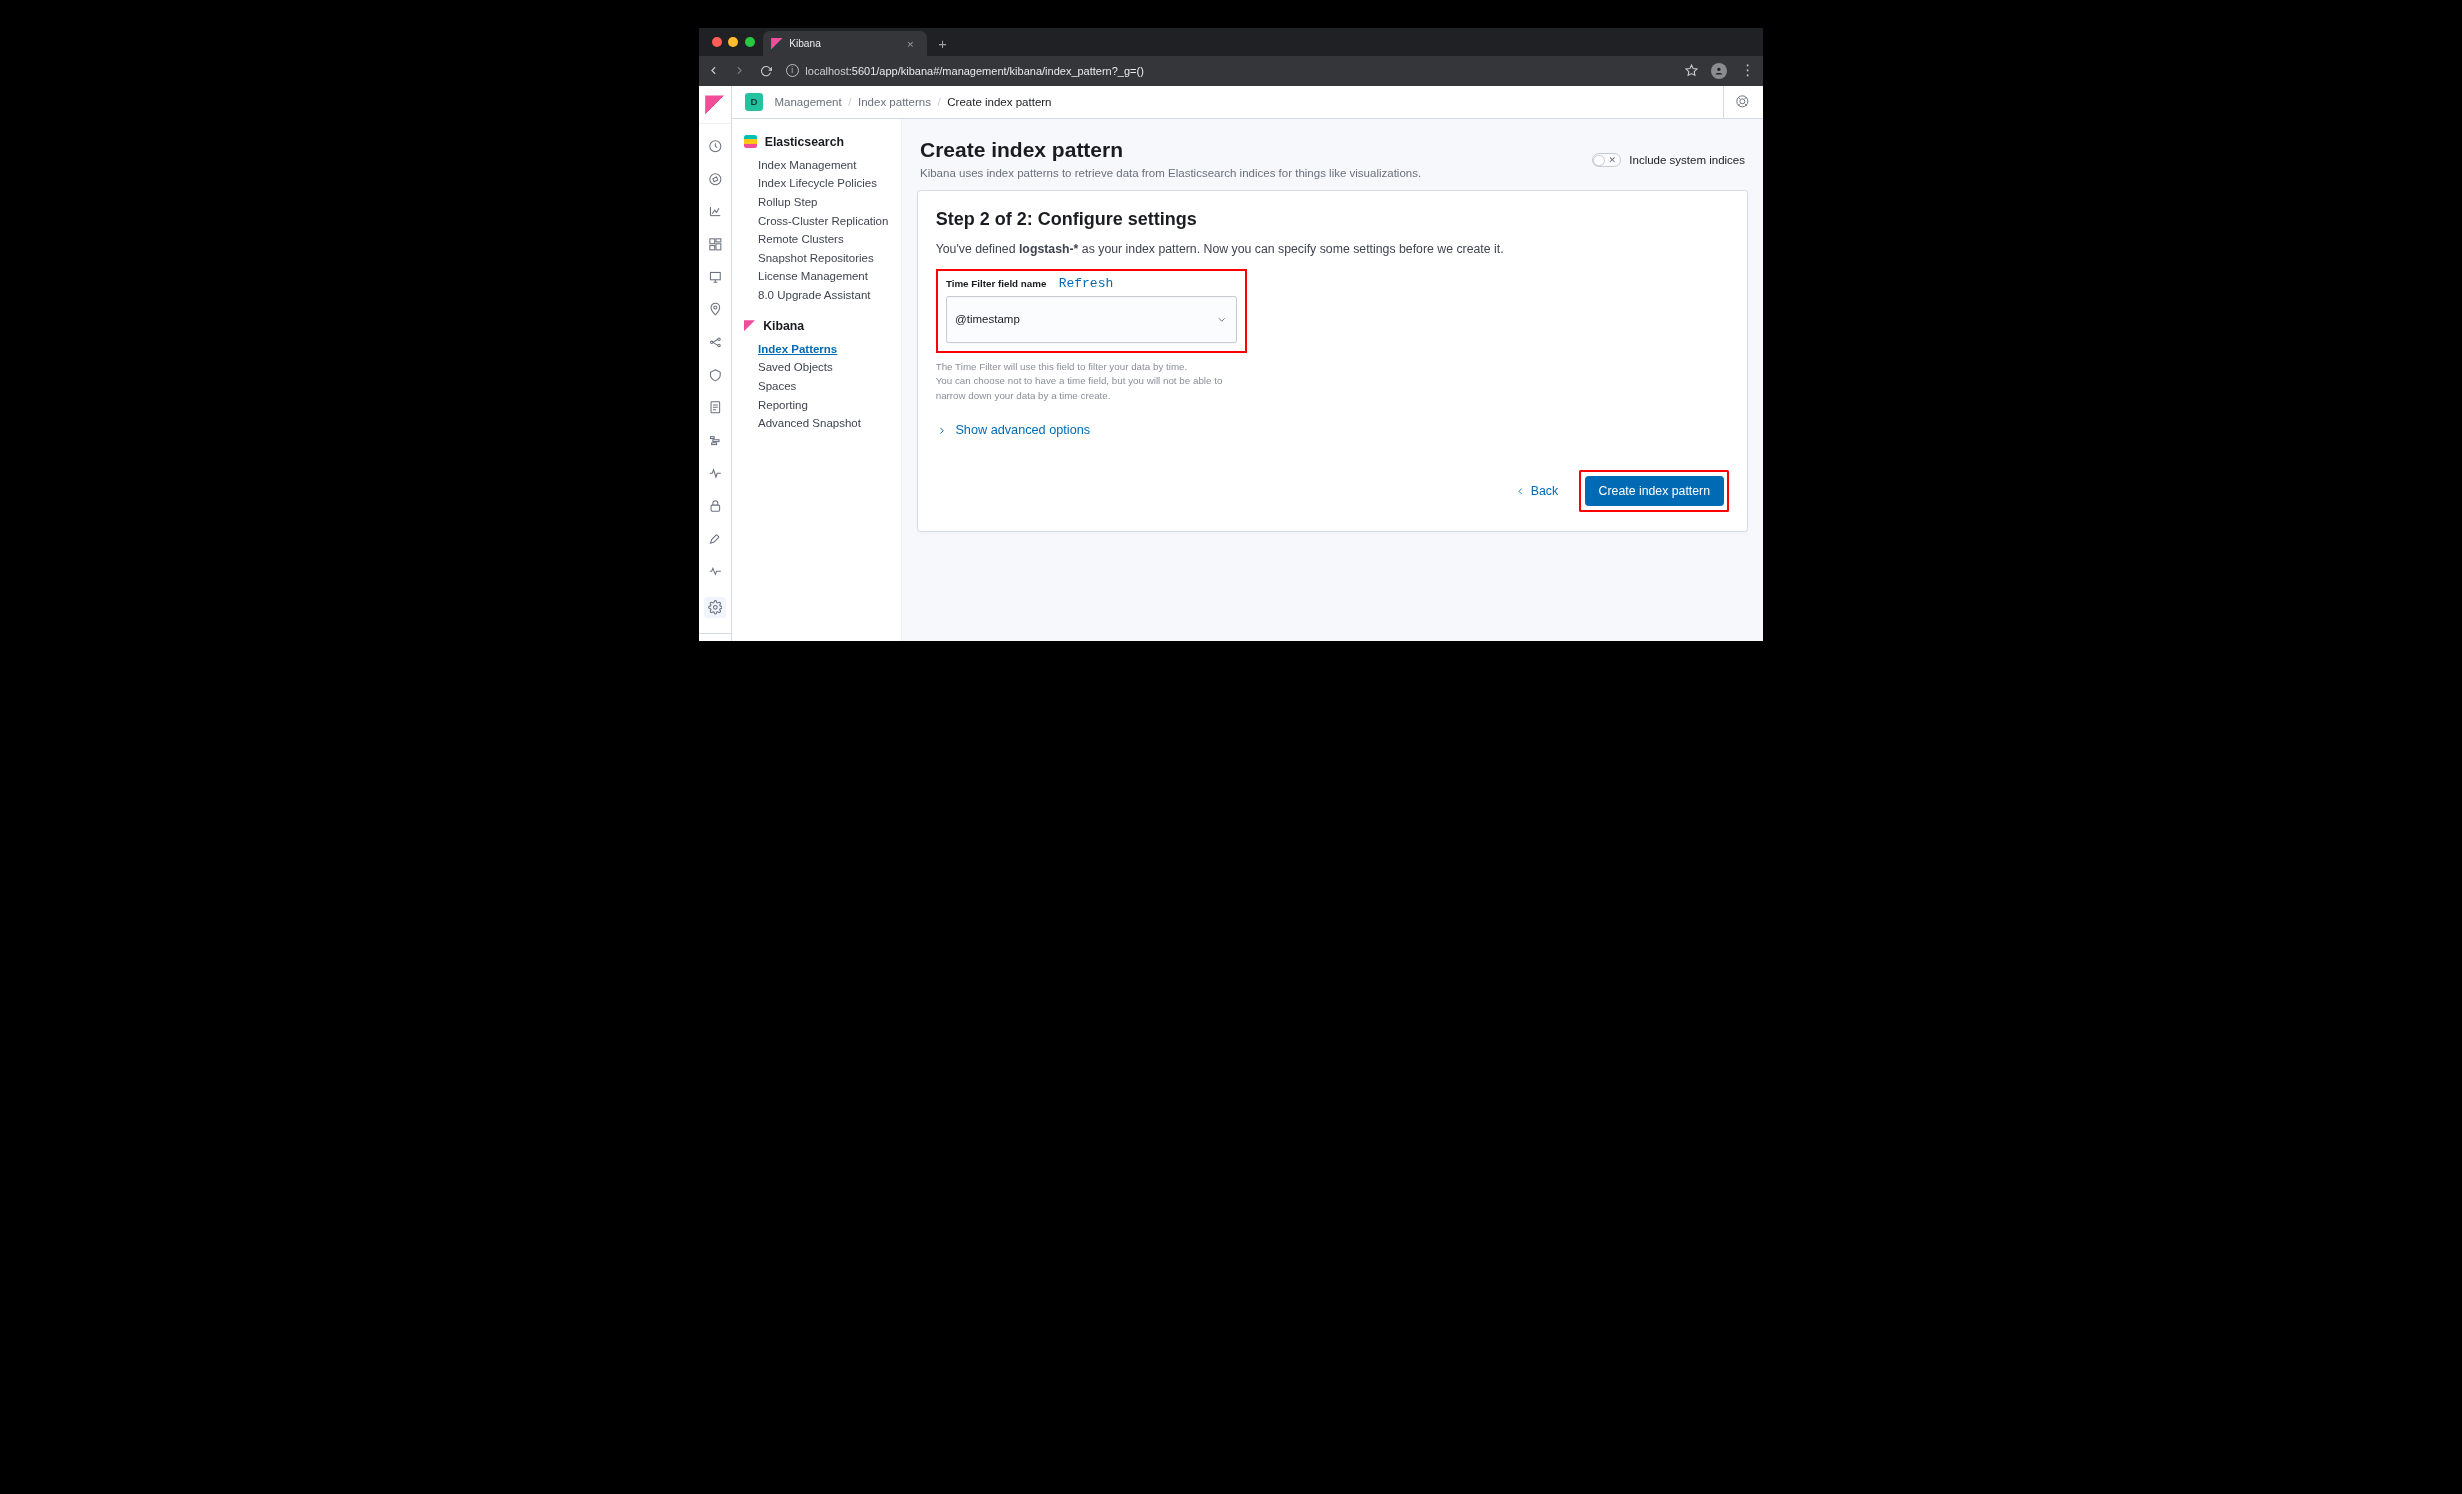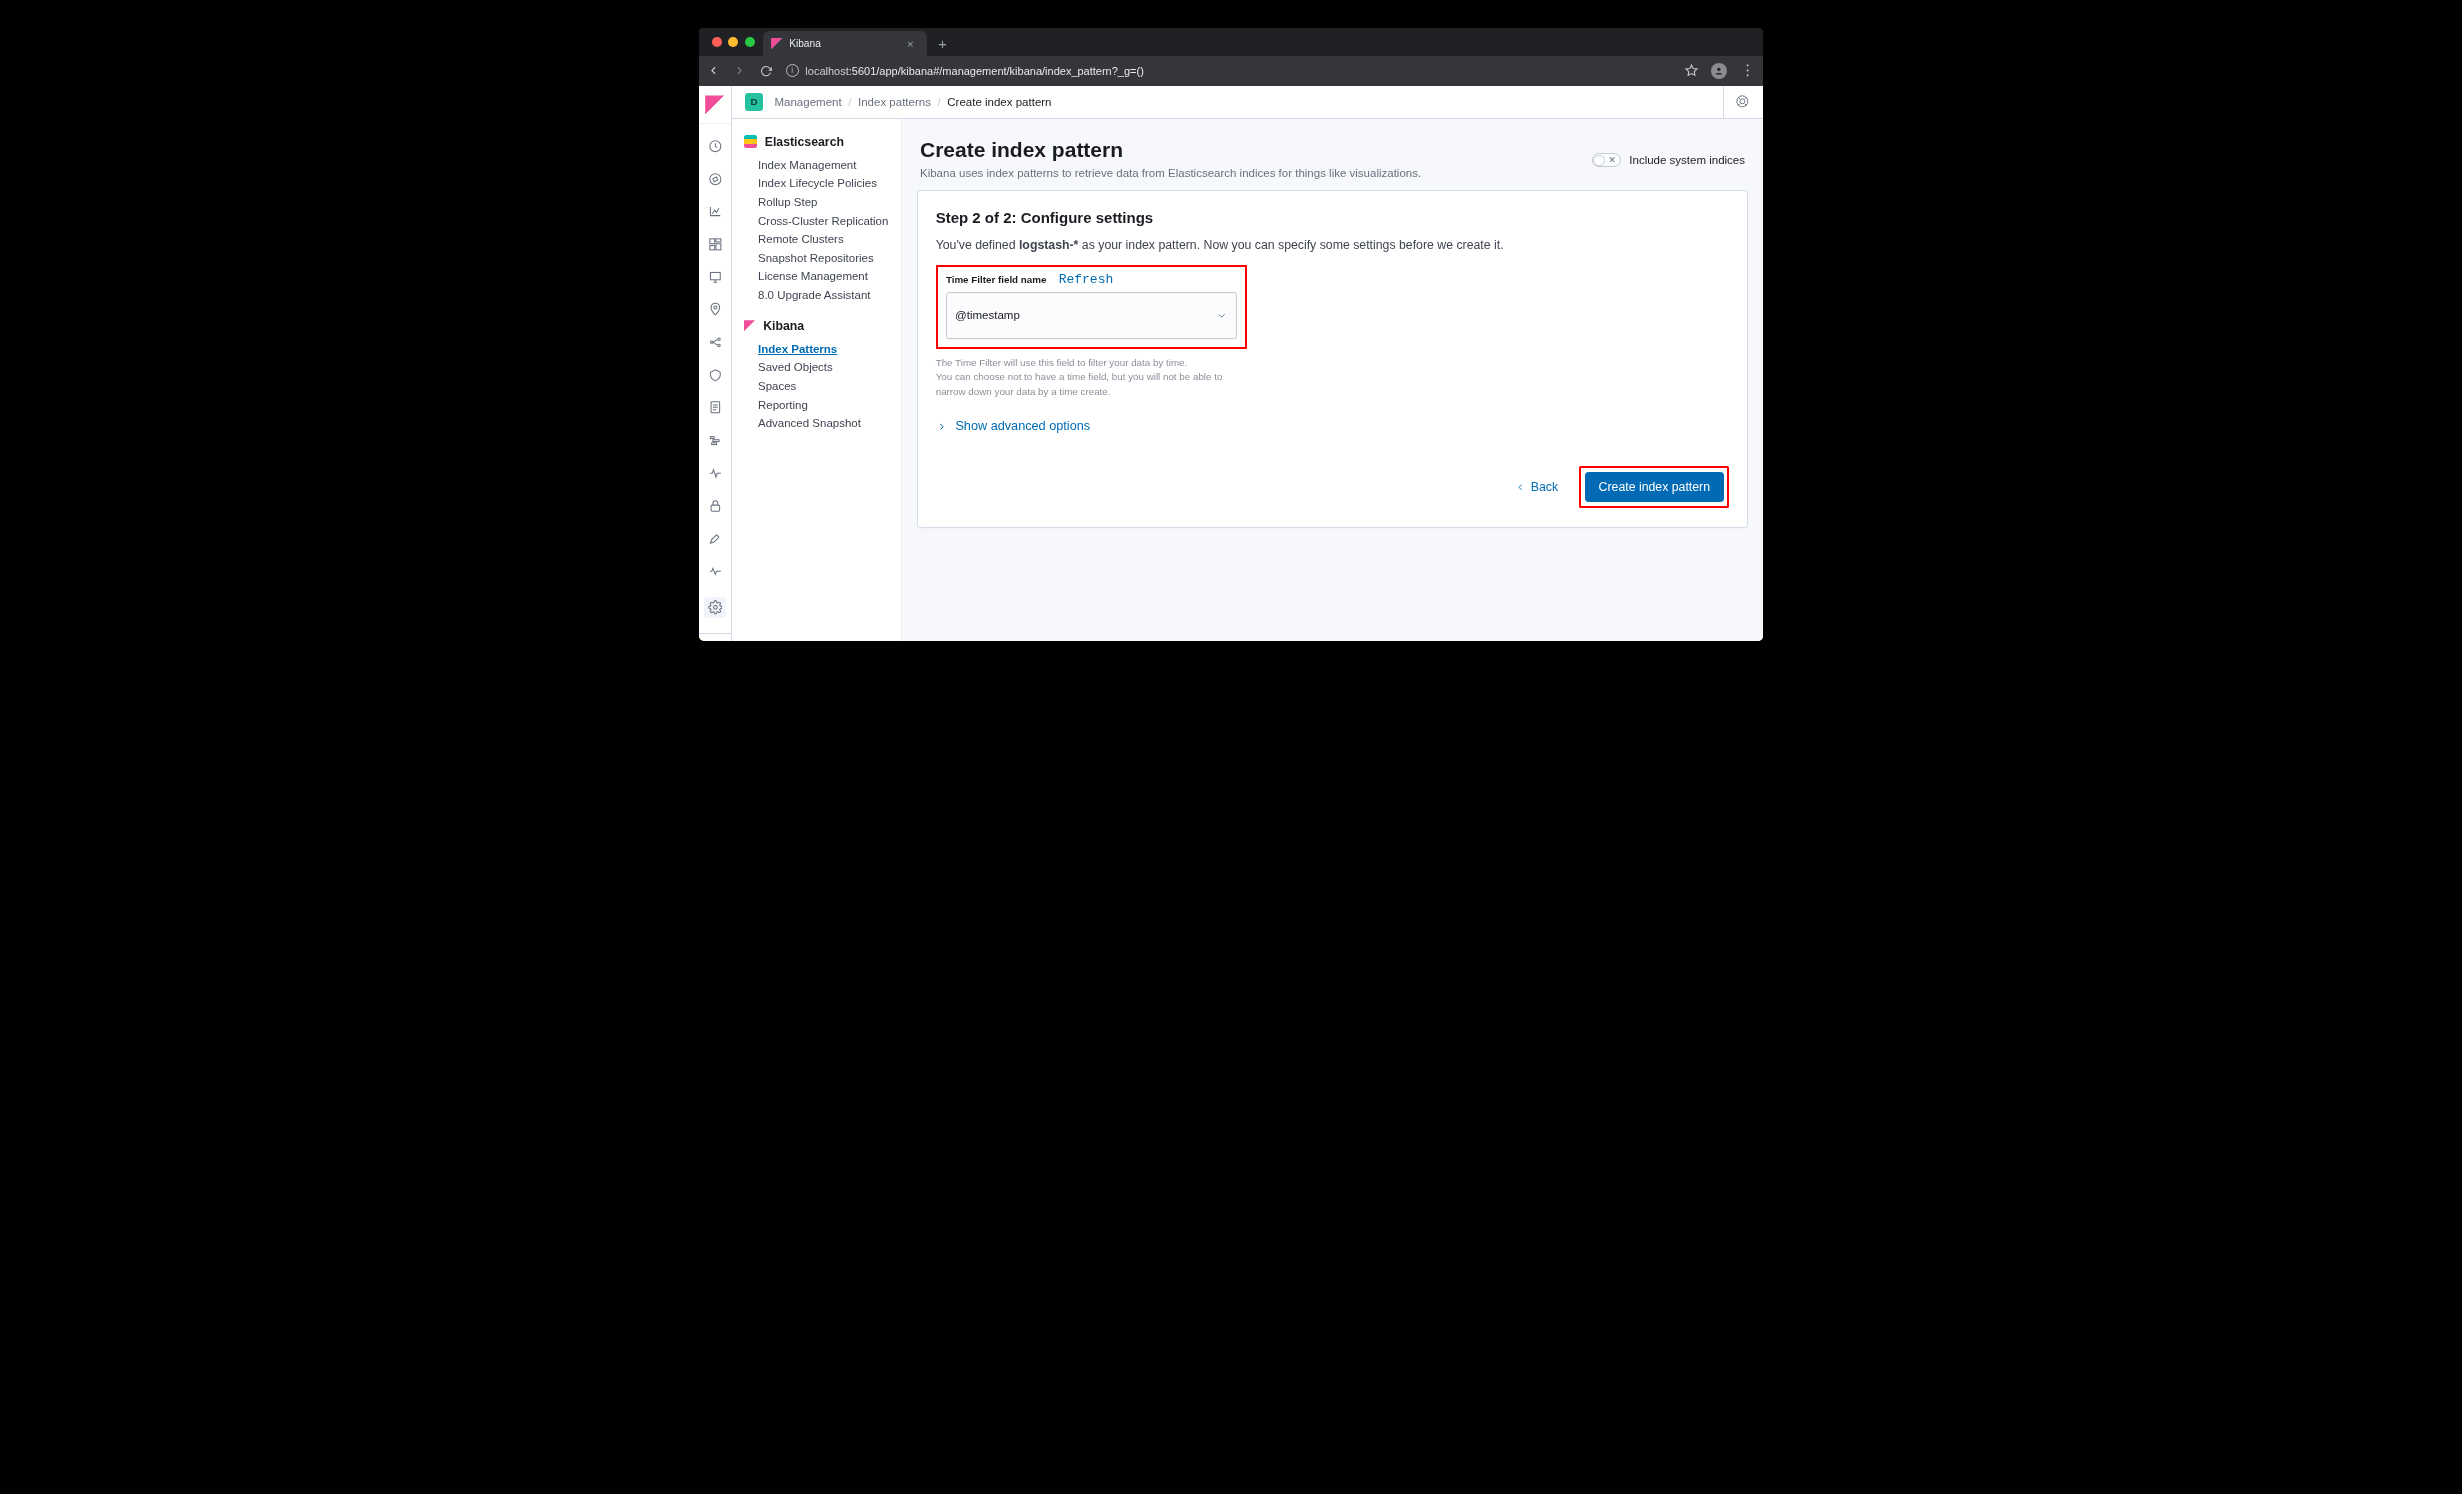--- a/index.html
+++ b/index.html
@@ -15,21 +15,21 @@
   }
   .stage {
     width: 1150px;
     height: 698px;
     padding: 28px 43px 57px 43px;
   }
   .browser-window {
     width: 100%;
     height: 100%;
     background: #a16207;
-    border-radius: 5px;
+    border-radius: 0;
     overflow: hidden;
     box-shadow: 0 16.4px 49px rgba(0,0,0,.5);
     display: flex;
     flex-direction: column;
     justify-content: flex-end;
   }
 
   
   .tabstrip {
     height: 28px;
@@ -156,21 +156,21 @@
     position:absolute; left:0.8px; top:0.8px; width:11.5px; height:11.5px; border-radius:50%;
     background:#fff; border:0.8px solid #c6cad1;
   }
   .toggle .x { position:absolute; right:4.1px; top:0.8px; font-size:9px; color:#69707d;}
 
   .card {
     background:#fff; border:0.8px solid #d3dae6; border-radius:3.3px;
     padding:18px 18px 19.7px;
     box-shadow: 0 1.6px 1.6px rgba(0,0,0,.02);
   }
-  .step-title { font-size:15px; font-weight:700; margin-bottom:11.5px;}
+  .step-title { font-size:18px; font-weight:700; margin-bottom:11.5px;}
   .step-desc { font-size:12.3px; color:#3f4450; margin-bottom:13px;}
   .step-desc b { font-weight:700; }
 
   .hl-red { border:2px solid #ff0000; padding:4.9px 8.2px 8.2px; width:311px; }
   .field-label { font-size:9.8px; font-weight:700; }
   .refresh-link { color:#006bb4; font-weight:400; font-size:13px; margin-left:9px;font-family:Liberation Mono, monospace;}
   .select {
     margin-top:4.9px;
     height:47px; border:0.8px solid #c6cad1; border-radius:2.5px;
     background:#fbfcfd;

